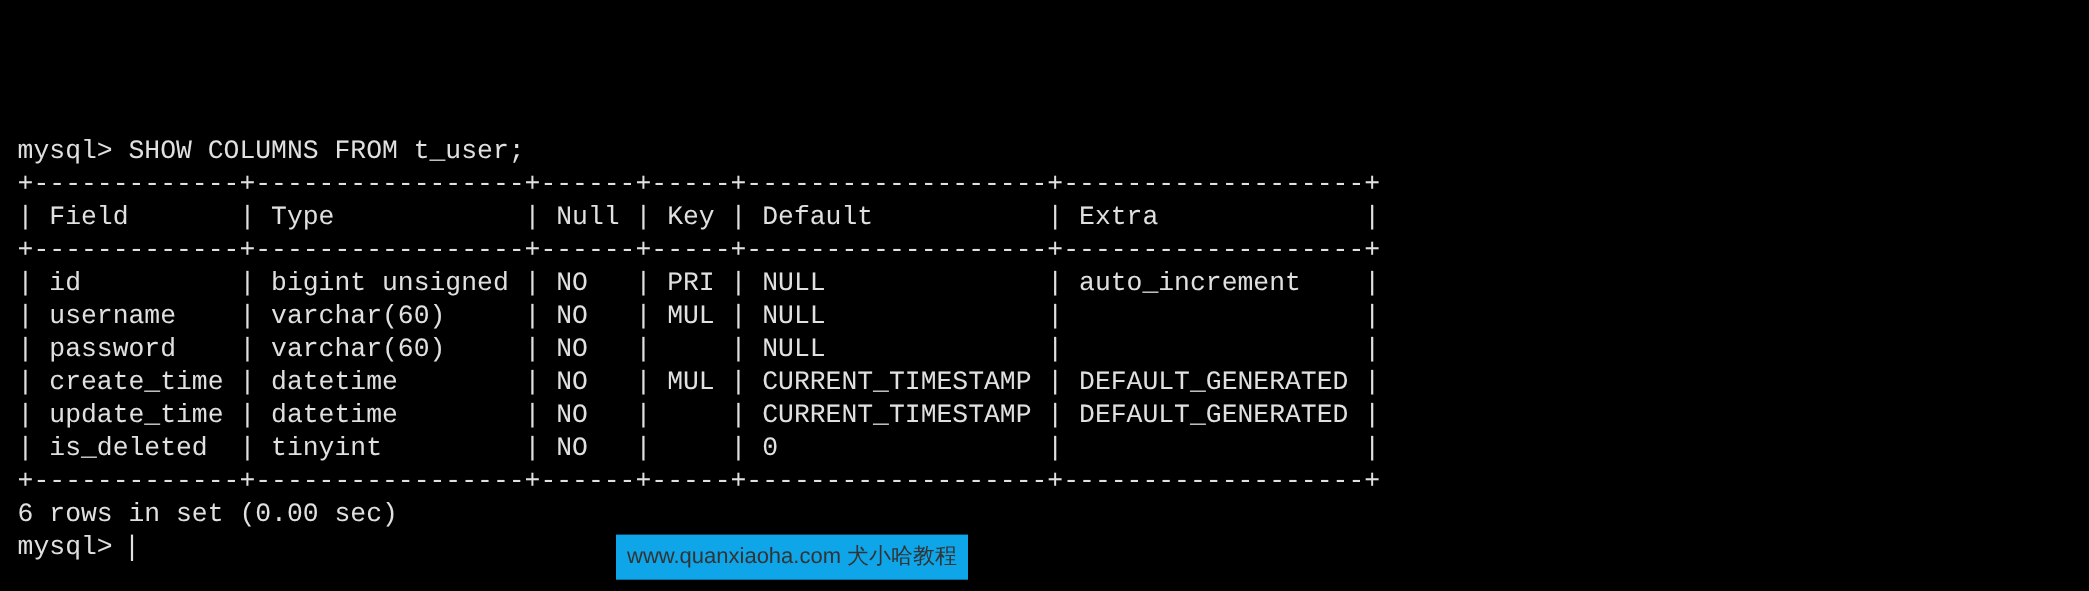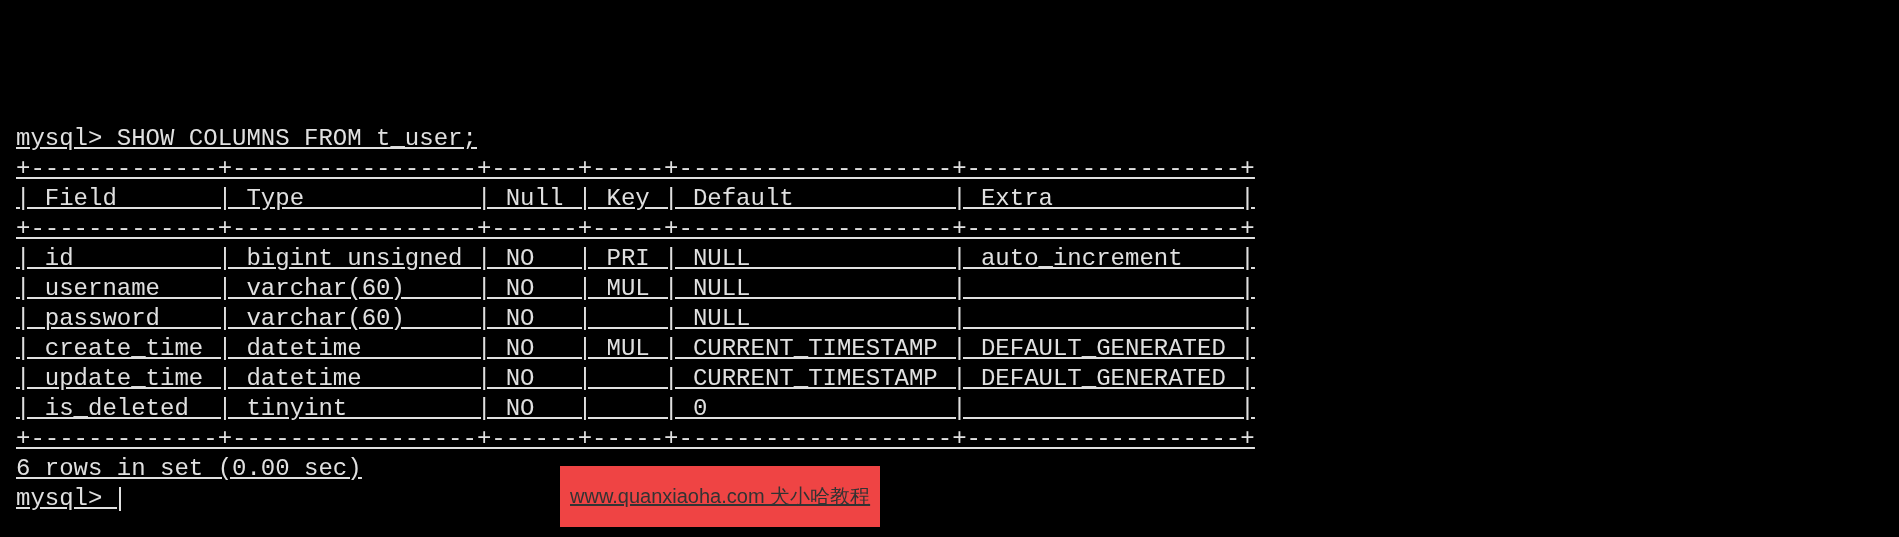--- a/index.html
+++ b/index.html
@@ -1,19 +1,18 @@
 <!DOCTYPE html>
 <html><head>
   <meta charset="utf-8">
   <style>
     * {
       margin: 0;
       padding: 0;
       box-sizing: border-box;
-      text-decoration: underline;
     }
     body {
       background-color: #000000;
       color: #e0e0e0;
       font-family: 'Consolas', 'Monaco', 'Courier New', monospace;
       font-size: 24px;
       line-height: 1.25;
       padding: 4px 16px;
       white-space: pre;
       position: relative;
@@ -21,25 +20,25 @@
       height: 537px;
       overflow: hidden;
     }
     .terminal-line {
       display: block;
     }
     .watermark {
       position: absolute;
       bottom: 10px;
       left: 560px;
-      background-color: #ef4444;
+      background-color: #0ea5e9;
       color: #333333;
       font-family: Arial, sans-serif;
       font-size: 20px;
-      padding: 18px 10px;
+      padding: 8px 10px;
       white-space: nowrap;
       margin-top: 44px;
     }
     .cursor {
       display: inline-block;
       width: 2px;
       height: 24px;
       background-color: #e0e0e0;
       vertical-align: middle;
       margin-left: 2px;

